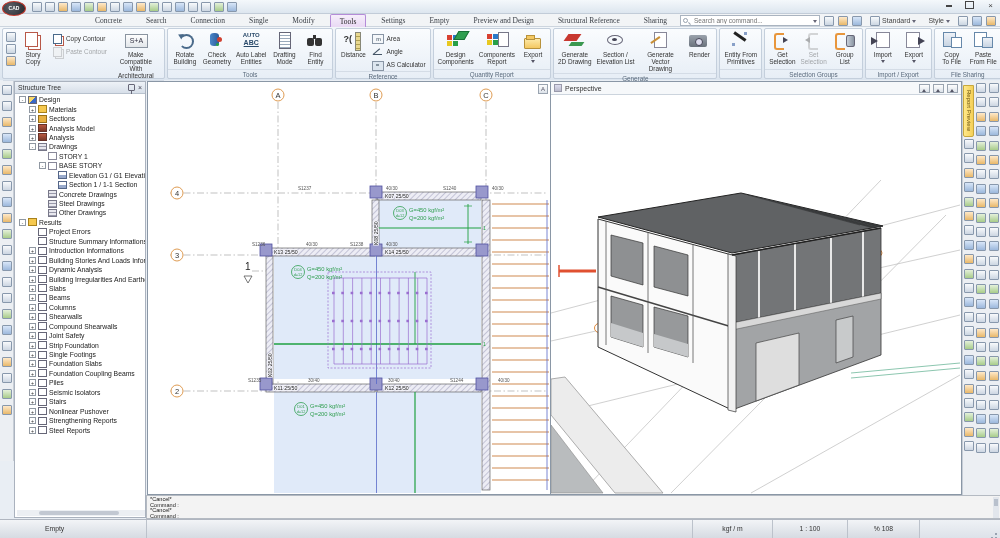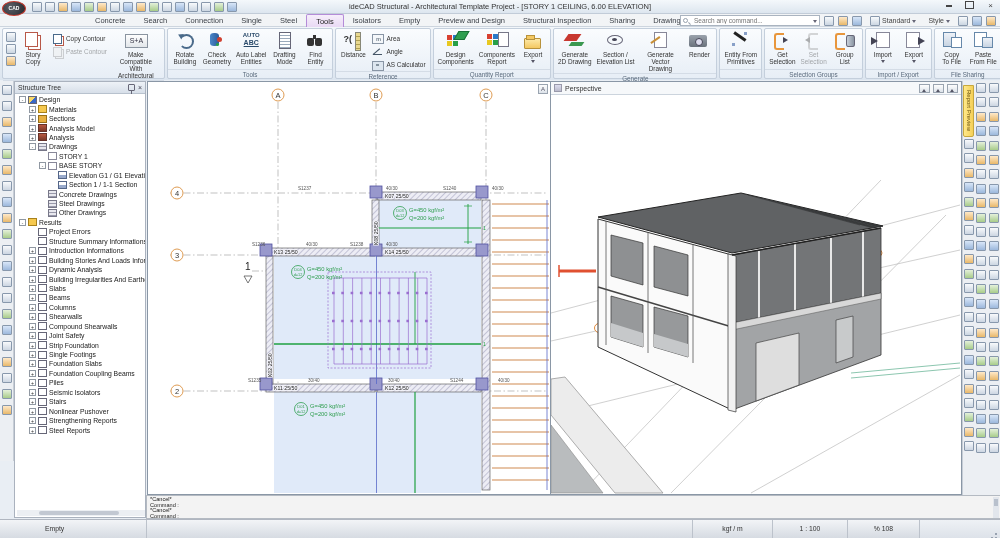--- a/index.html
+++ b/index.html
@@ -20,21 +20,21 @@
   .mi:nth-child(5n){background:linear-gradient(#e4f0da,#a8cc8a);}
   .wtitle{position:absolute;left:200px;right:200px;top:2px;text-align:center;
     font-size:7.5px;color:#333;white-space:nowrap;overflow:hidden;}
   .winbtns{position:absolute;right:2px;top:1px;display:flex;gap:6px;}
   .wb{width:15px;height:11px;text-align:center;font-size:8px;line-height:10px;color:#444;}
   .wb-min::after{content:"";display:inline-block;width:6px;height:2px;background:#444;margin-bottom:1px;}
   .wb-max::after{content:"";display:inline-block;width:7px;height:6px;border:1px solid #444;}
   
   .tabrow{position:absolute;left:0;top:14px;width:1000px;height:13px;background:#f2f4f6;
     border-bottom:1px solid #cdd5de;}
-  .tabs{position:absolute;left:86px;top:0;height:13px;display:flex;gap:0;}
+  .tabs{position:absolute;left:86px;top:0;height:13px;display:flex;gap:6px;font-family:Liberation Serif, serif;}
   .tab{padding:0 9px;font-size:7.5px;line-height:13px;color:#3a3f46;white-space:nowrap;}
   .tab.active{background:linear-gradient(#f6eefb,#e9d9f4);border:1px solid #b48cd8;border-bottom:none;
     border-radius:2px 2px 0 0;color:#222;}
   .tr-right{position:absolute;right:4px;top:1px;display:flex;align-items:center;gap:4px;}
   .searchbox{position:relative;width:140px;height:11px;background:#fff;border:1px solid #aab4c0;}
   .searchbox input{position:absolute;left:11px;top:0;width:118px;height:9px;border:none;outline:none;
     font-size:6.5px;color:#888;font-family:"Liberation Sans",sans-serif;background:transparent;}
   .mag{position:absolute;left:2px;top:2px;width:5px;height:5px;border:1px solid #98a2ae;border-radius:50%;}
   .mag::after{content:"";position:absolute;left:4px;top:4px;width:3px;height:1px;background:#98a2ae;transform:rotate(45deg);}
   .ddl{display:flex;align-items:center;gap:2px;font-size:7px;color:#444;padding:0 3px;height:11px;
@@ -200,41 +200,40 @@
       <div class="mi"></div>
       <div class="mi"></div>
       <div class="mi"></div>
       <div class="mi"></div>
       <div class="mi"></div>
       <div class="mi"></div>
       <div class="mi"></div>
       <div class="mi"></div>
       <div class="mi"></div>
     </div>
-    <div class="wtitle">ideCAD Structural - Architectural Template Project - [STORY 1 CEILING,  6.00 ELEVATION]</div>
     <div class="winbtns">
       <div class="wb wb-min"></div>
       <div class="wb wb-max"></div>
       <div class="wb">×</div>
     </div>
   </div>
 
   <div class="tabrow">
     <div class="tabs">
 
     <div class="tab">Concrete</div>
         <div class="tab">Search</div>
         <div class="tab">Connection</div>
         <div class="tab">Single</div>
-        <div class="tab">Steel</div>
+        <div class="tab">Modify</div>
         <div class="tab active">Tools</div>
-        <div class="tab">Isolators</div>
+        <div class="tab">Settings</div>
         <div class="tab">Empty</div>
         <div class="tab">Preview and Design</div>
-        <div class="tab">Structural Inspection</div>
+        <div class="tab">Structural Reference</div>
         <div class="tab">Sharing</div>
         <div class="tab">Drawings</div>
       </div>
     <div class="tr-right">
       <div class="searchbox">
         <span class="mag"></span>
         <input placeholder="Search any command..." style="">
         <span class="caret-dn" style="position:absolute;right:2px;top:1px;"></span>
       </div>
       <div class="mi"></div>

